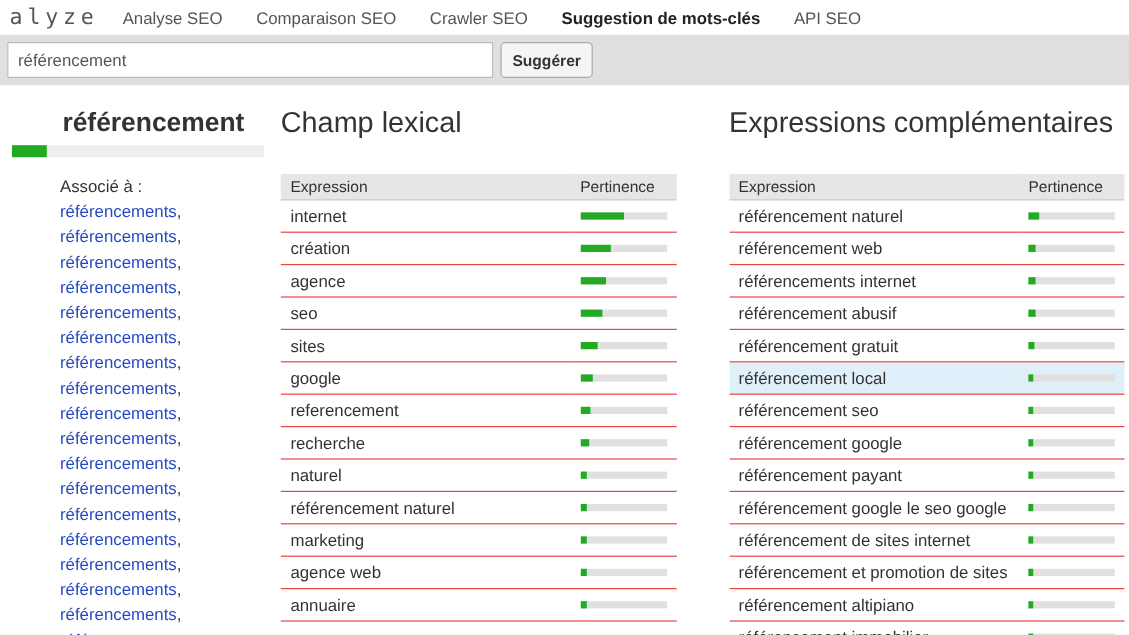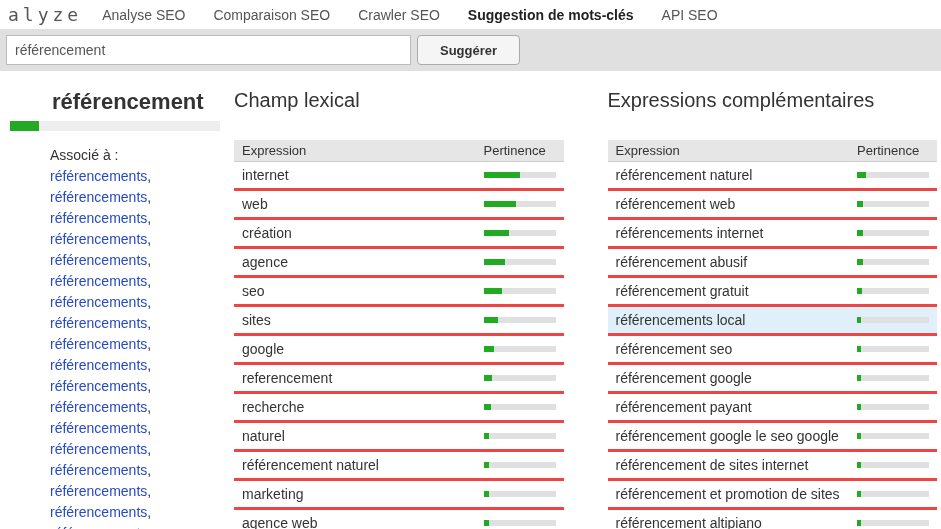--- a/index.html
+++ b/index.html
@@ -47,21 +47,21 @@
       height: 30px;
       border: 1px solid #bbb;
       border-radius: 0;
       padding: 0 8px;
       font-size: 14px;
       color: #555;
       background: #fff;
     }
     .suggest-btn {
       height: 30px;
-      padding: 0 22px;
+      padding: 0 9px;
       background: #f5f5f5;
       border: 1px solid #aaa;
       border-radius: 4px;
       font-weight: 700;
       font-size: 13px;
       cursor: pointer;
       color: #333;
     }
     .content {
       display: flex;
@@ -103,21 +103,21 @@
     }
     .assoc-link {
       color: #2649c4;
       cursor: pointer;
     }
     .col {
       flex: 1;
       min-width: 0;
     }
     .col-title {
-      font-size: 20px;
+      font-size: 24px;
       font-weight: 400;
       color: #333;
       margin-bottom: 14px;
     }
     .tbl {
       width: 100%;
       border-collapse: collapse;
       margin-top: 28px;
     }
     .tbl th {
@@ -127,21 +127,21 @@
       font-size: 13px;
       padding: 3px 8px;
       border-bottom: 1px solid #ccc;
     }
     .tbl th.pert-col {
       width: 82px;
       text-align: left;
     }
     .tbl td {
       padding: 5px 8px;
-      border-bottom: 3px solid #ef4444;
+      border-bottom: 1px solid #ef4444;
       font-size: 14px;
       color: #333;
     }
     .tbl tr.hl td {
       background: #dff0fb;
     }
     .pert {
       width: 72px;
       height: 6px;
       background: #e0e0e0;
@@ -197,28 +197,20 @@
       <tbody>
           <tr>
             <td>internet</td>
             <td>
               <div class="pert">
                 <div class="pert-fill" style="width: 50%;"></div>
               </div>
             </td>
           </tr>
           <tr>
-            <td>web</td>
-            <td>
-              <div class="pert">
-                <div class="pert-fill" style="width: 45%;"></div>
-              </div>
-            </td>
-          </tr>
-          <tr>
             <td>création</td>
             <td>
               <div class="pert">
                 <div class="pert-fill" style="width: 35%;"></div>
               </div>
             </td>
           </tr>
           <tr>
             <td>agence</td>
             <td>
@@ -357,21 +349,21 @@
           </tr>
           <tr>
             <td>référencement gratuit</td>
             <td>
               <div class="pert">
                 <div class="pert-fill" style="width: 7%;"></div>
               </div>
             </td>
           </tr>
           <tr class="hl">
-            <td>référencements local</td>
+            <td>référencement local</td>
             <td>
               <div class="pert">
                 <div class="pert-fill" style="width: 6%;"></div>
               </div>
             </td>
           </tr>
           <tr>
             <td>référencement seo</td>
             <td>
               <div class="pert">

